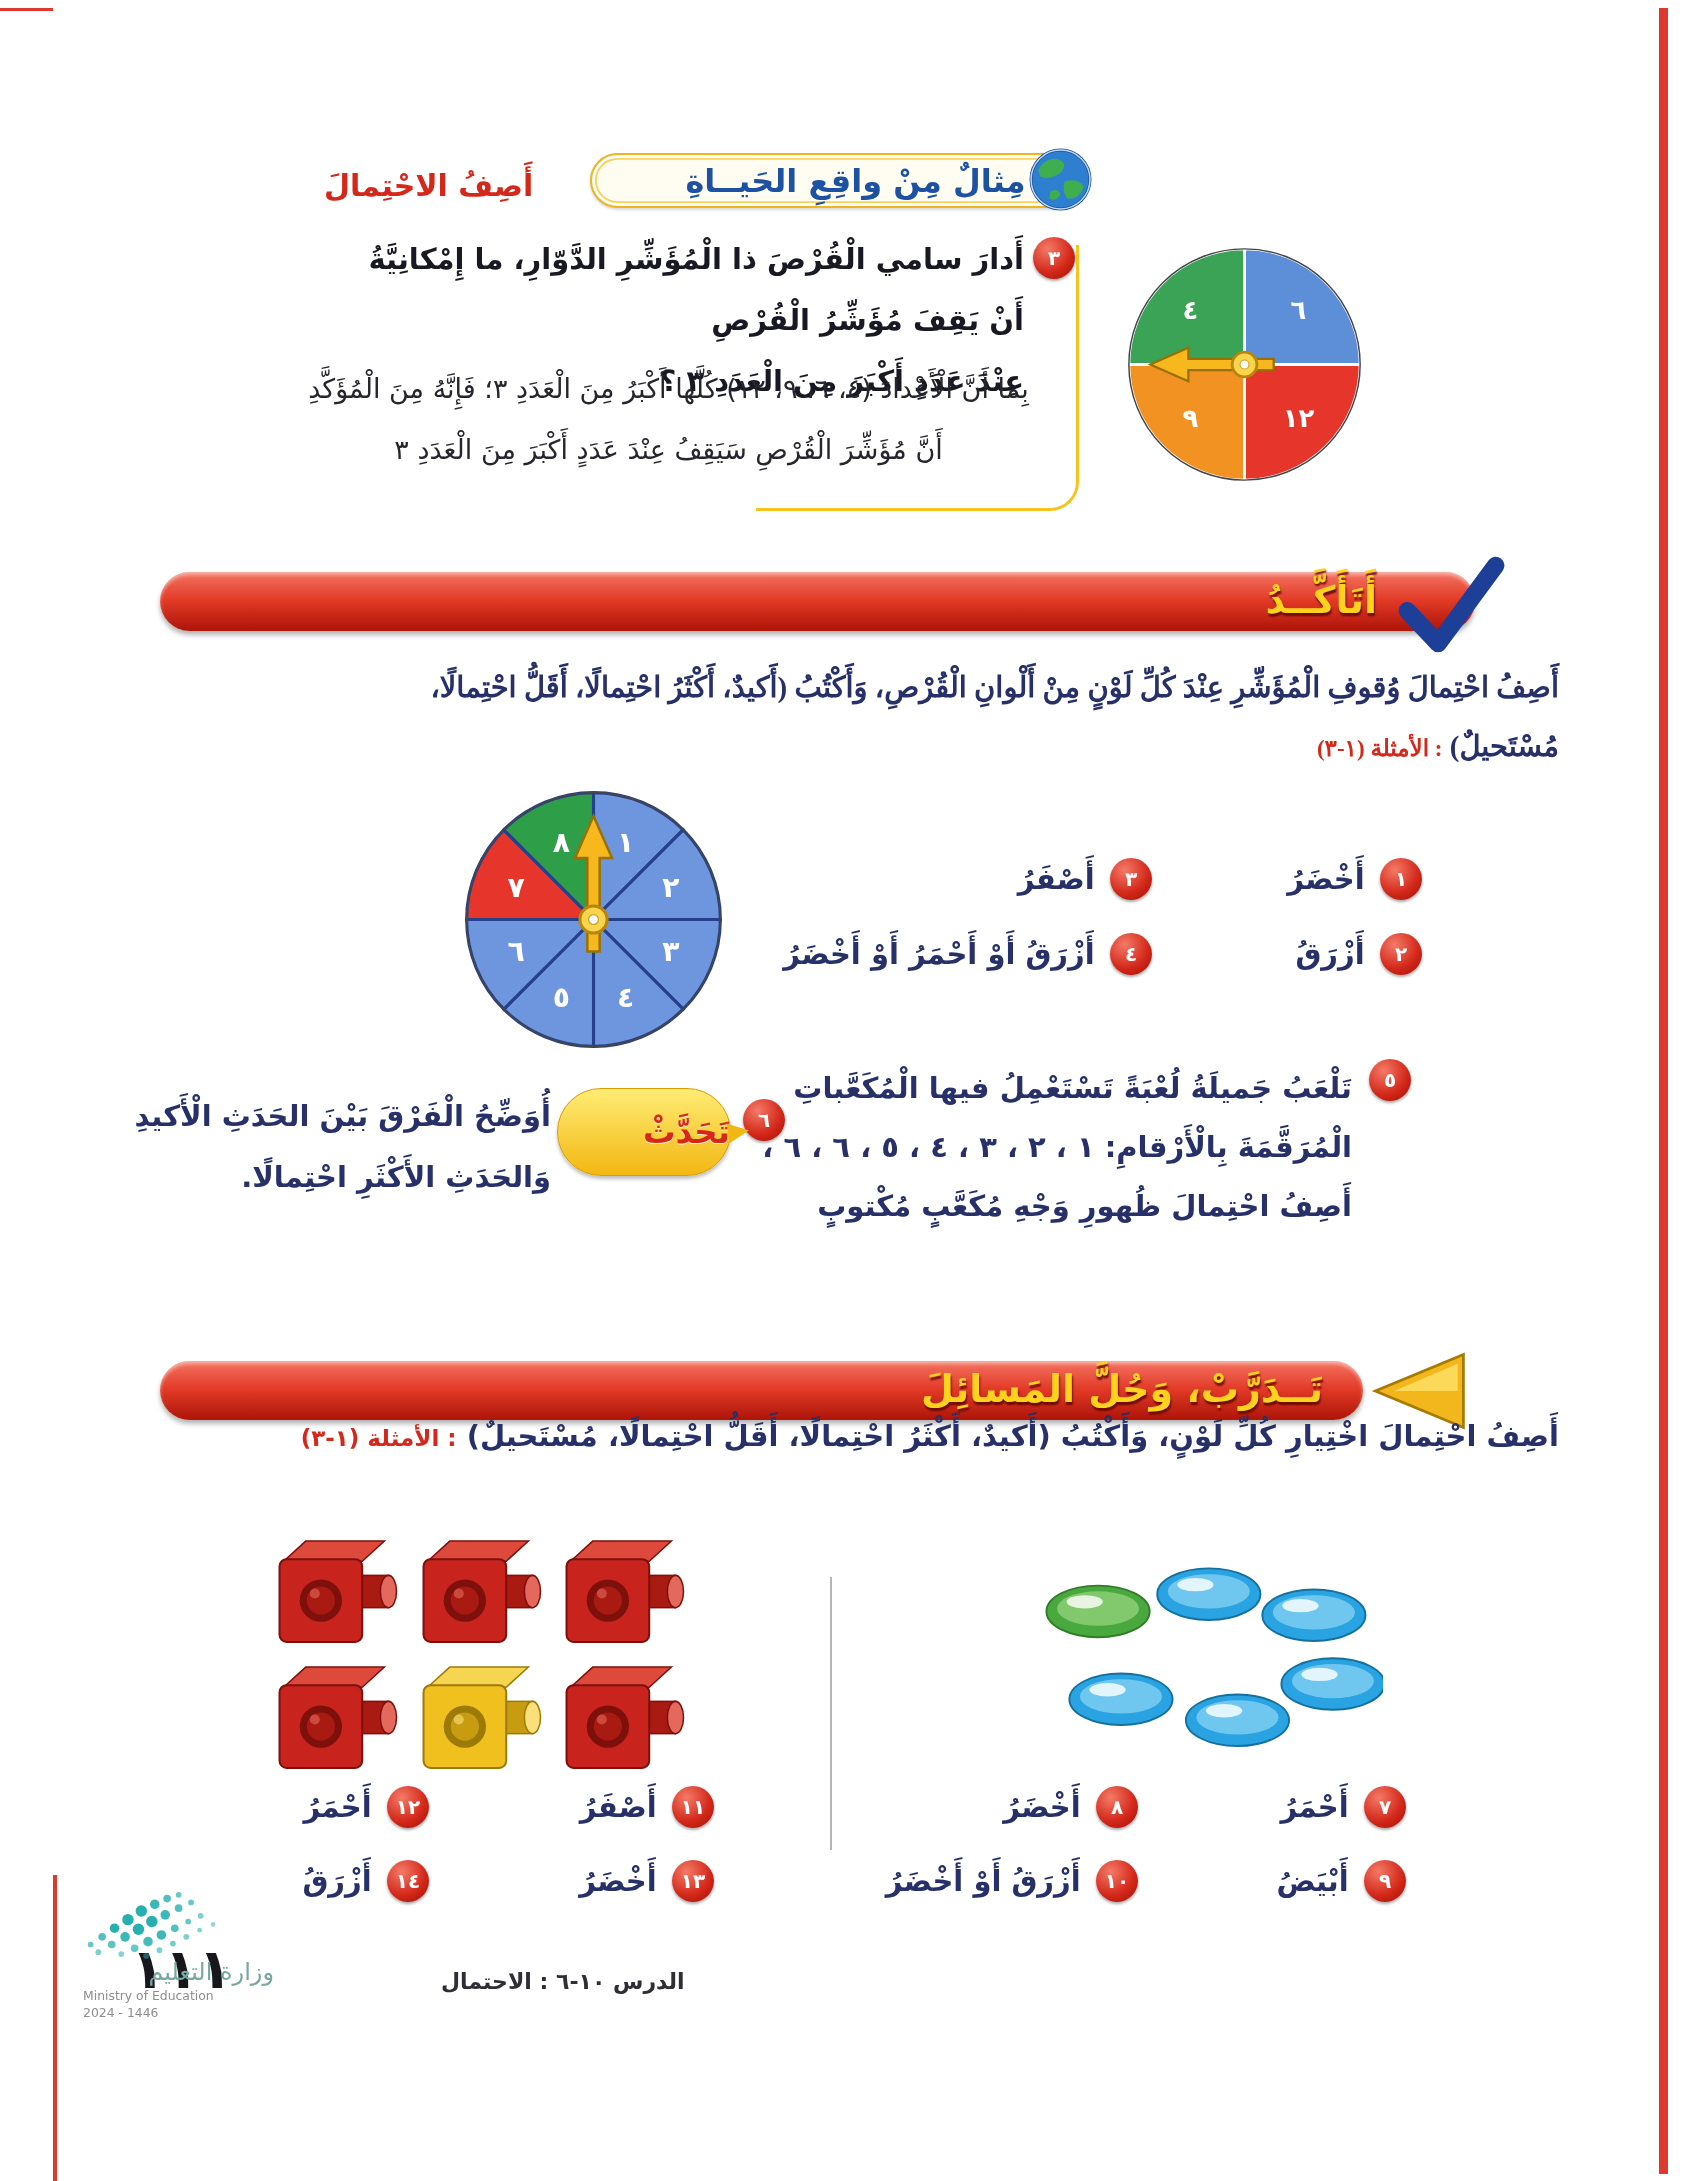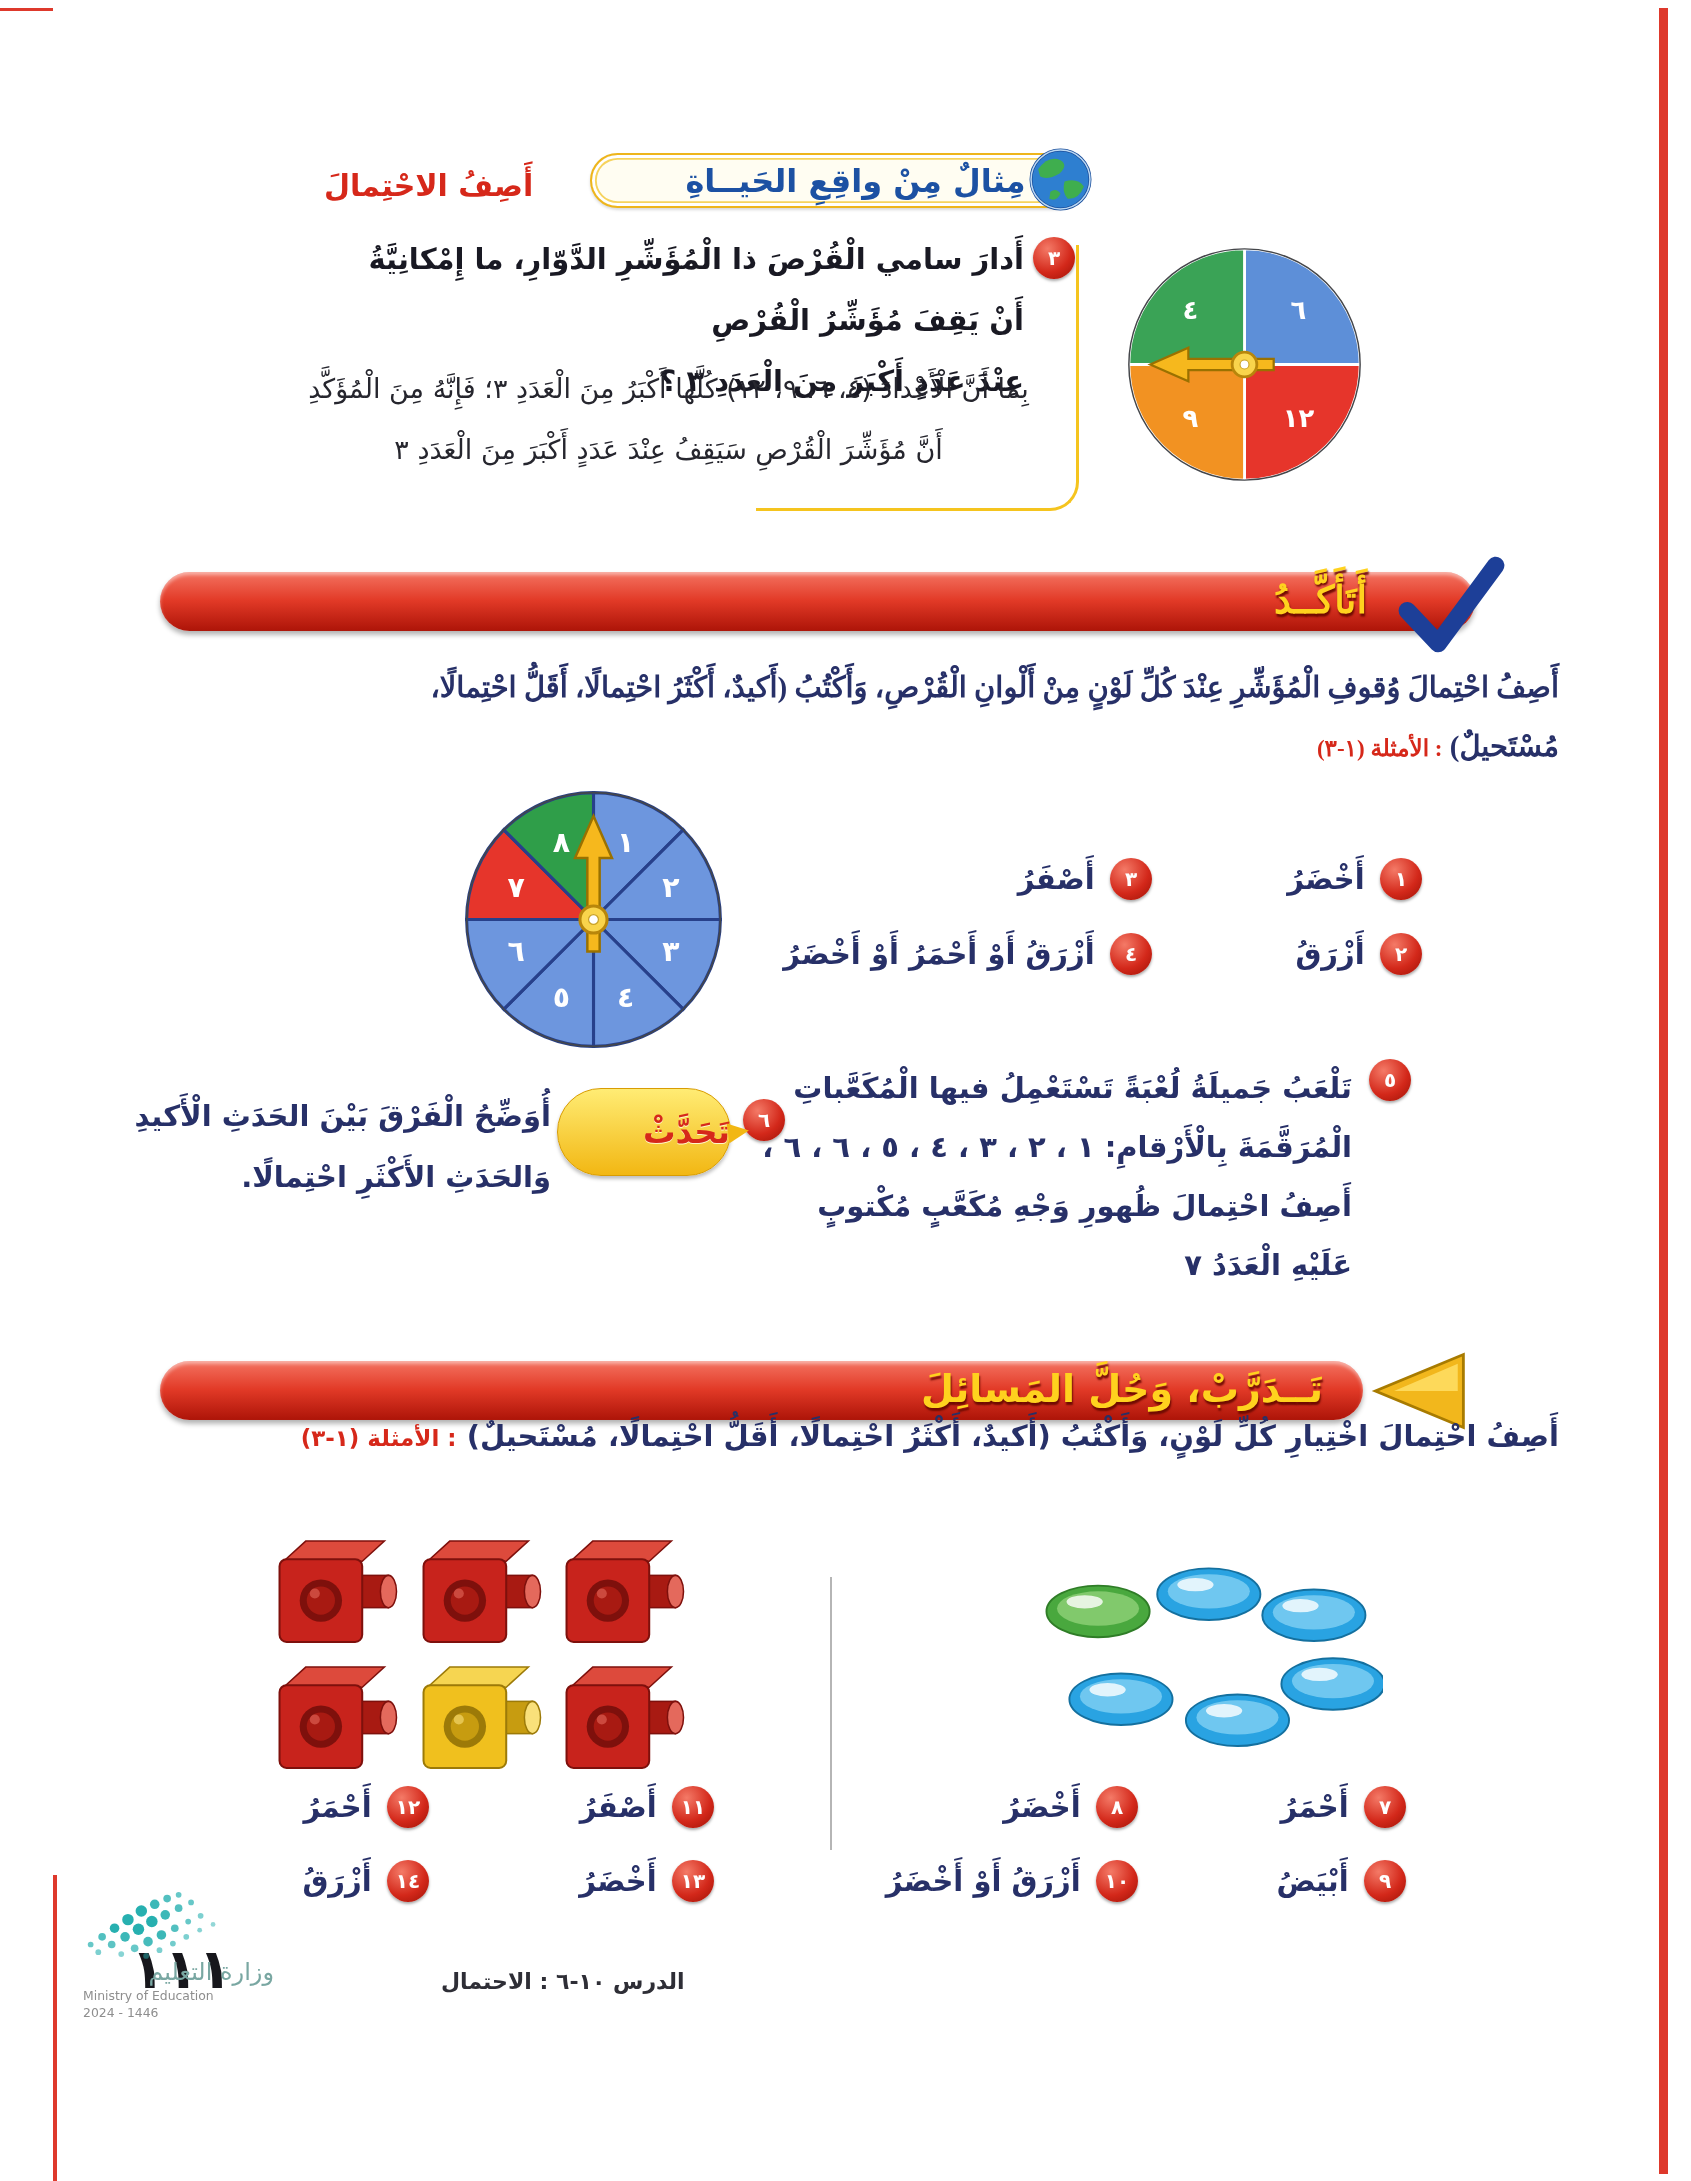--- a/index.html
+++ b/index.html
@@ -52,21 +52,21 @@
     height:59px; border-radius:31px;
     background:linear-gradient(180deg,#f47361 0%, #e23a27 48%, #ad1408 100%);
     box-shadow:0 3.8px 5.7px rgba(0,0,0,.3), inset 0 2.9px 3.8px rgba(255,255,255,.45);
   }
   .banner-check { left:161px; top:572px; width:1315px; }
   .banner-practice { left:161px; top:1361px; width:1203px; }
   .banner-title {
     position:absolute; top:5.7px; color:#ffd21e; font-size:38px; font-weight:bold;
     text-shadow:1px 2.9px 1.9px #700b02;
   }
-  .banner-check .banner-title { right:108px;font-family:Liberation Serif, serif; }
+  .banner-check .banner-title { right:98px; }
   .banner-practice .banner-title { right:40px; }
   .check-mark { left:1396px; top:553px; width:113px; height:103px; }
   .gold-arrow { left:1367px; top:1348px; width:103px; height:86px; }
 
   
   .instruction { left:134px; top:658px; width:1426px; text-align:right; direction:rtl;
     font-size:29px; font-weight:bold; color:#273068; line-height:59px;font-family:Liberation Serif, serif; }
   .practice-instruction { left:134px; top:1408px; width:1426px; text-align:right; direction:rtl;
     font-size:29px; font-weight:bold; color:#273068; line-height:57px; }
   .ref-red { color:#d6281a; font-size:23px; font-weight:bold; }
@@ -225,21 +225,20 @@
     <div class="badge">٤</div>
     <div class="q-text">أَزْرَقُ أَوْ أَحْمَرُ أَوْ أَخْضَرُ</div>
   </div>
 
   <div class="q5-cell">
     <div class="badge">٥</div>
     <div class="q5-lines">
       <div>تَلْعَبُ جَميلَةُ لُعْبَةً تَسْتَعْمِلُ فيها الْمُكَعَّباتِ</div>
       <div>الْمُرَقَّمَةَ بِالْأَرْقامِ: ١ ، ٢ ، ٣ ، ٤ ، ٥ ، ٦ ، ٦ ،</div>
       <div>أَصِفُ احْتِمالَ ظُهورِ وَجْهِ مُكَعَّبٍ مُكْتوبٍ</div>
-      <div>عَلَيْهِ الْعَدَدُ ٧</div>
     </div>
   </div>
 
   <div class="abs badge q6-badge">٦</div>
   <div class="abs talk-bubble">
     <span class="talk-bubble-text">تَحَدَّثْ</span>
   </div>
   <div class="abs q6-text">
     <div>أُوَضِّحُ الْفَرْقَ بَيْنَ الحَدَثِ الْأَكيدِ</div>
     <div>وَالحَدَثِ الأَكْثَرِ احْتِمالًا.</div>

